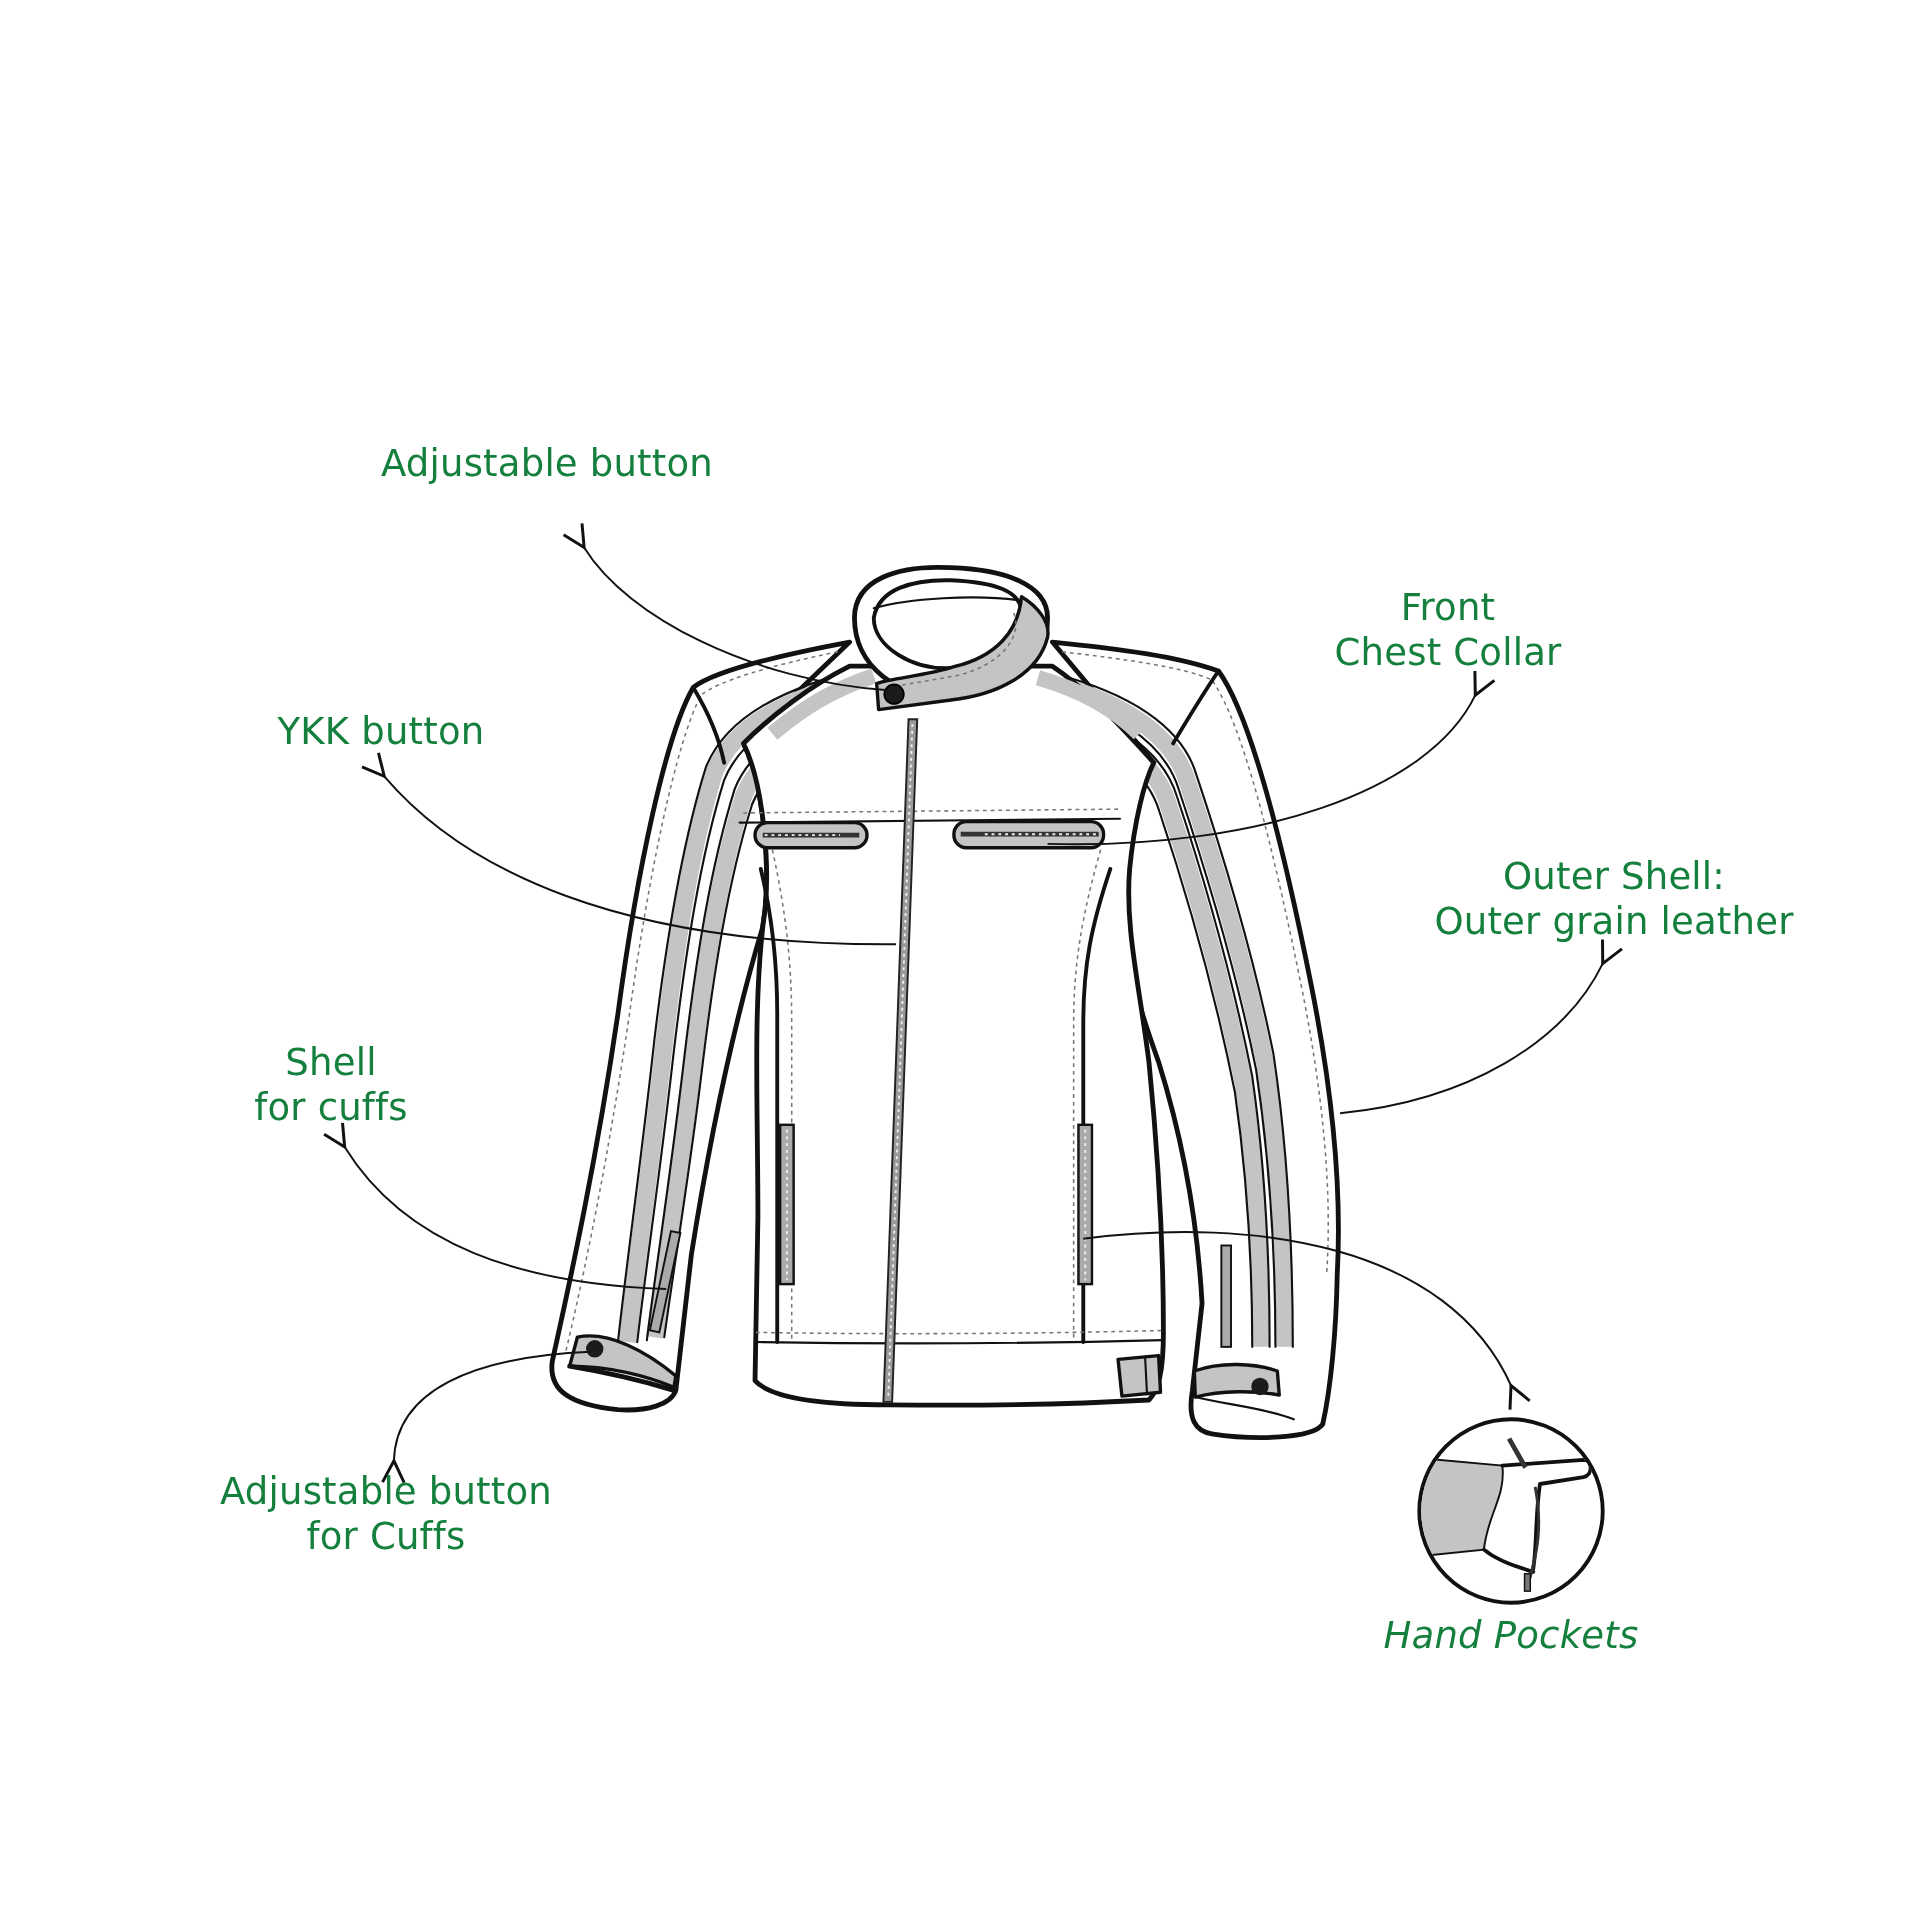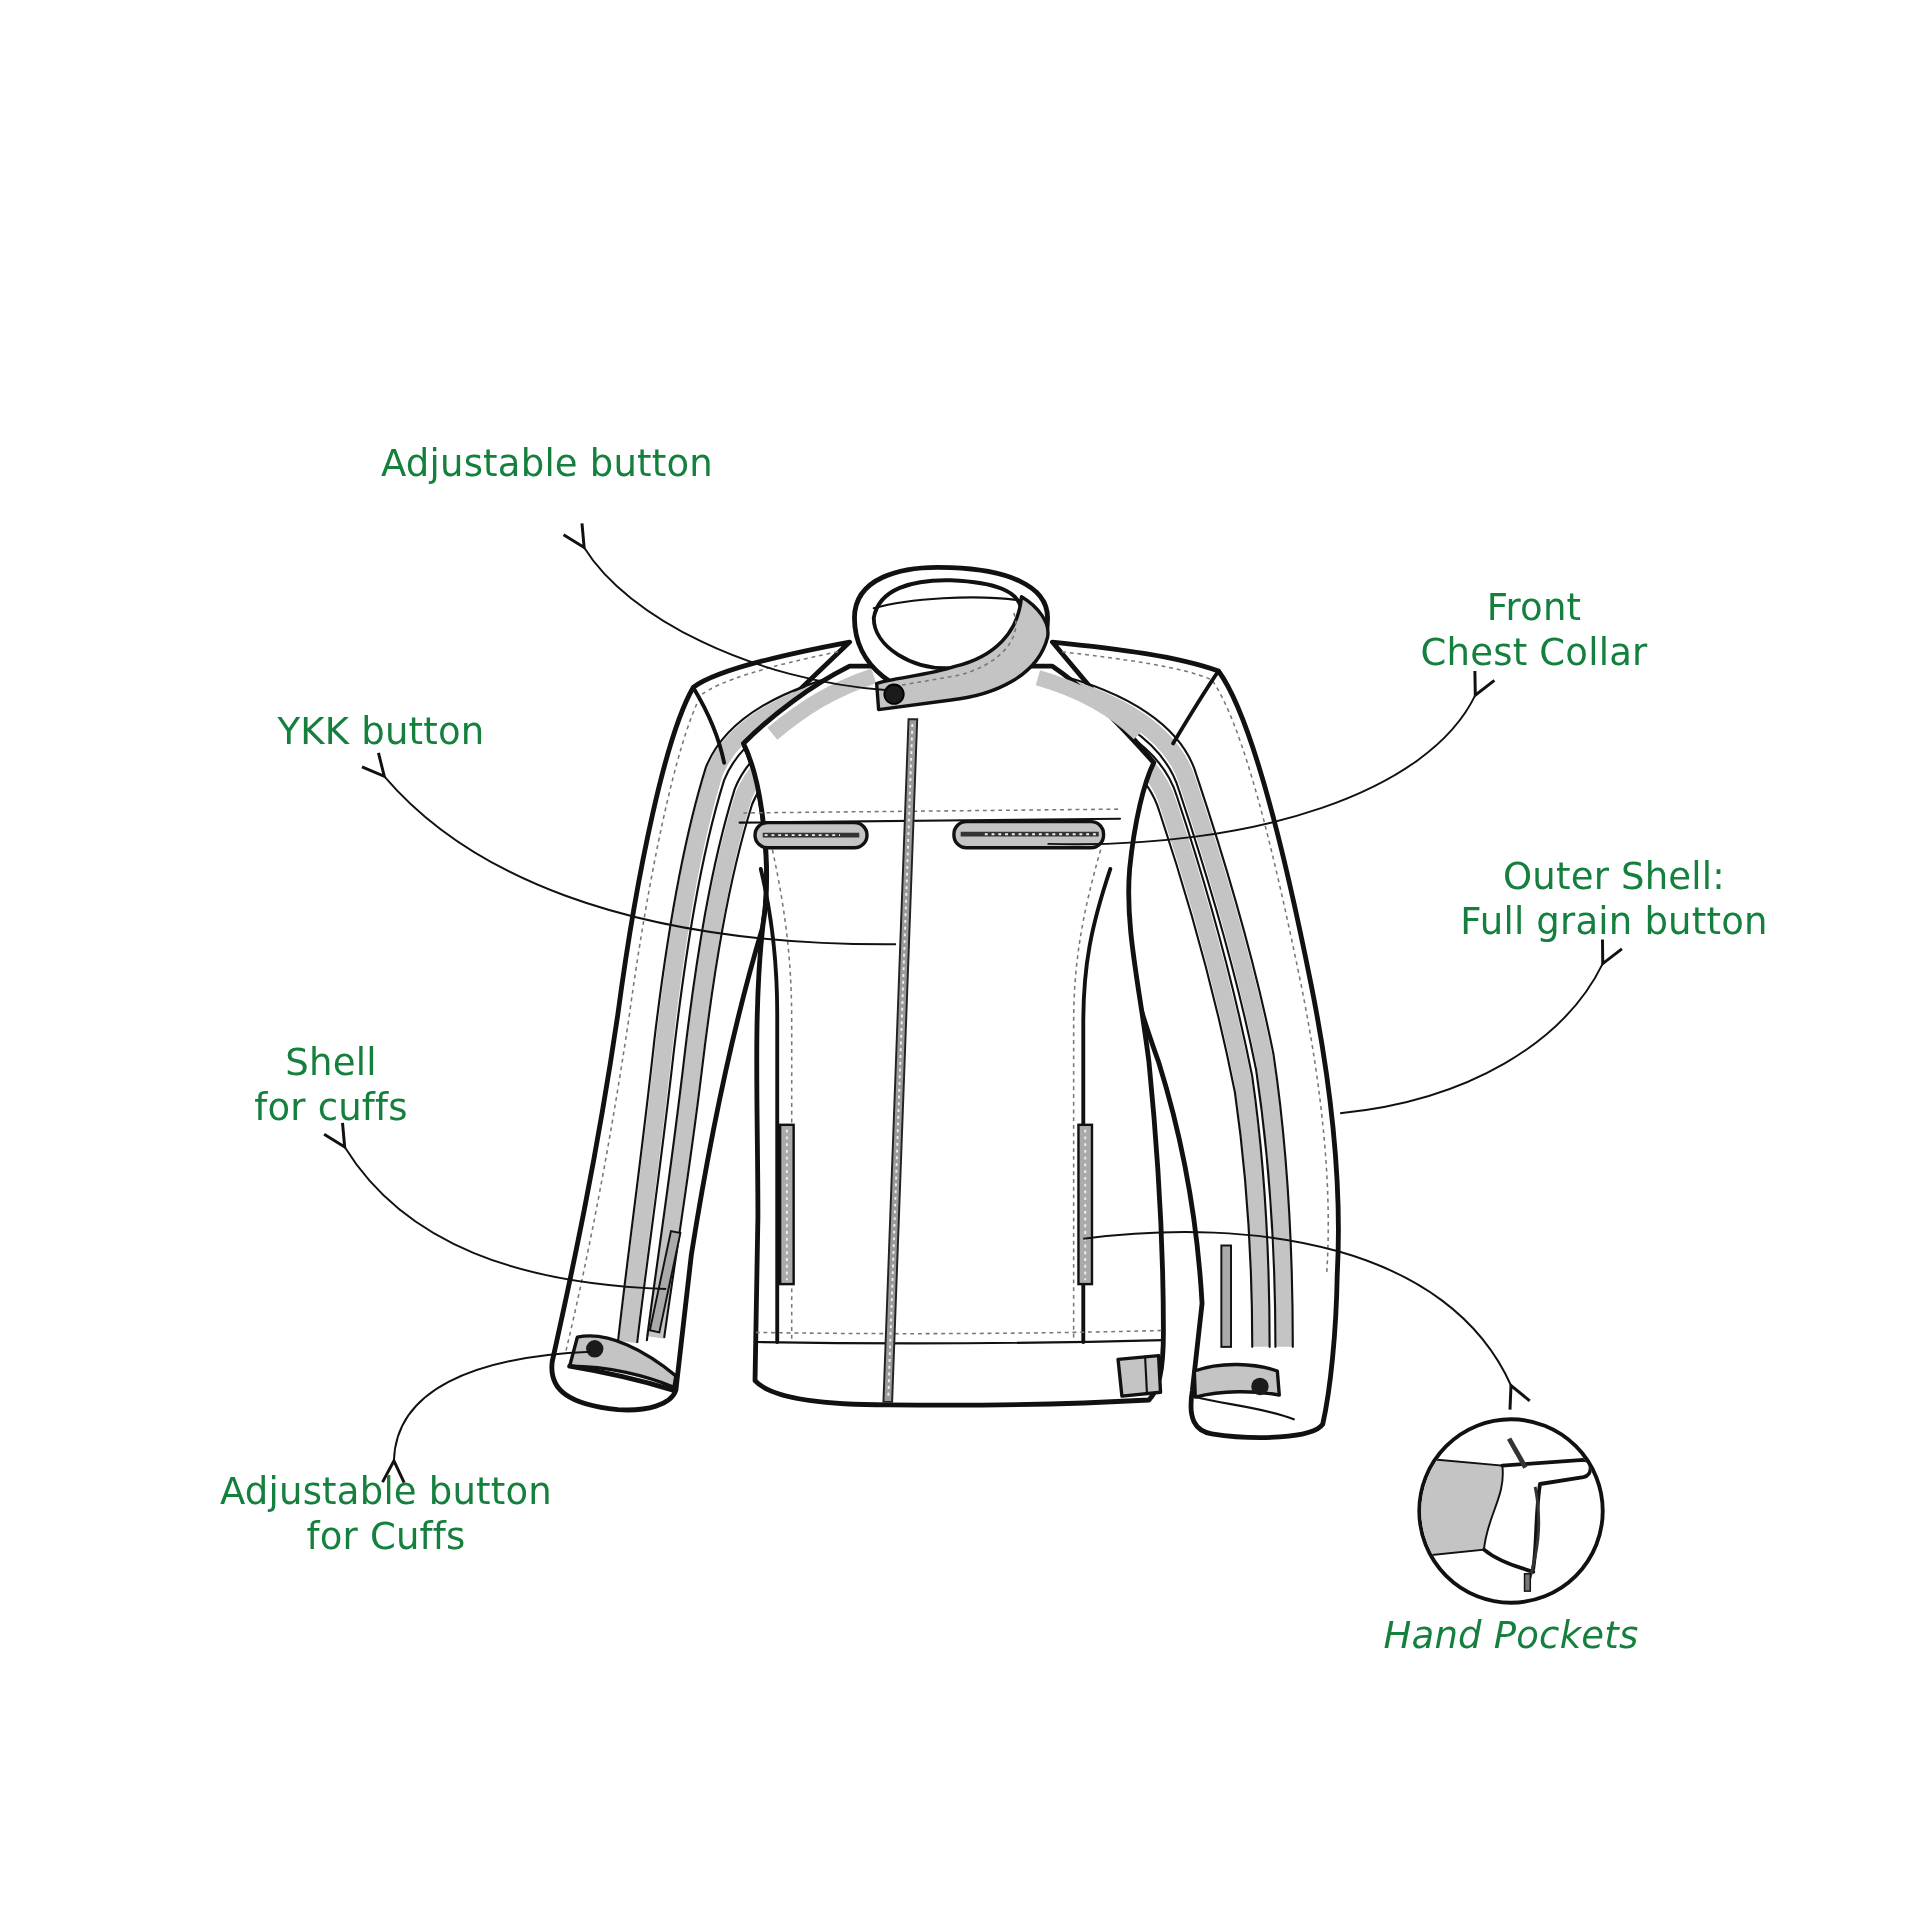--- a/index.html
+++ b/index.html
@@ -145,32 +145,32 @@
     <path class="lead" marker-start="url(#arrow)" d="M357 1188 C420 1290 540 1330 690 1335"></path>
     <path class="lead" marker-start="url(#arrow)" d="M408 1513 C410 1440 490 1405 612 1400"></path>
     <path class="lead" marker-end="url(#arrow)" d="M1122 1283 C1300 1260 1500 1290 1565 1435"></path>
   </g>
 </svg>
 
 <div class="label" style="left:547px; top:441px;">
   <span>Adjustable button</span>
 </div>
 
-<div class="label" style="left:1534px; top:585px;">
+<div class="label" style="left:1448px; top:585px;">
   <span>Front</span>
   <span>Chest Collar</span>
 </div>
 
 <div class="label" style="left:381px; top:709px;">
   <span>YKK button</span>
 </div>
 
 <div class="label" style="left:1614px; top:854px;">
   <span>Outer Shell:</span>
-  <span>Full grain button</span>
+  <span>Outer grain leather</span>
 </div>
 
 <div class="label" style="left:331px; top:1040px;">
   <span>Shell</span>
   <span>for cuffs</span>
 </div>
 
 <div class="label" style="left:386px; top:1469px;">
   <span>Adjustable button</span>
   <span>for Cuffs</span>

